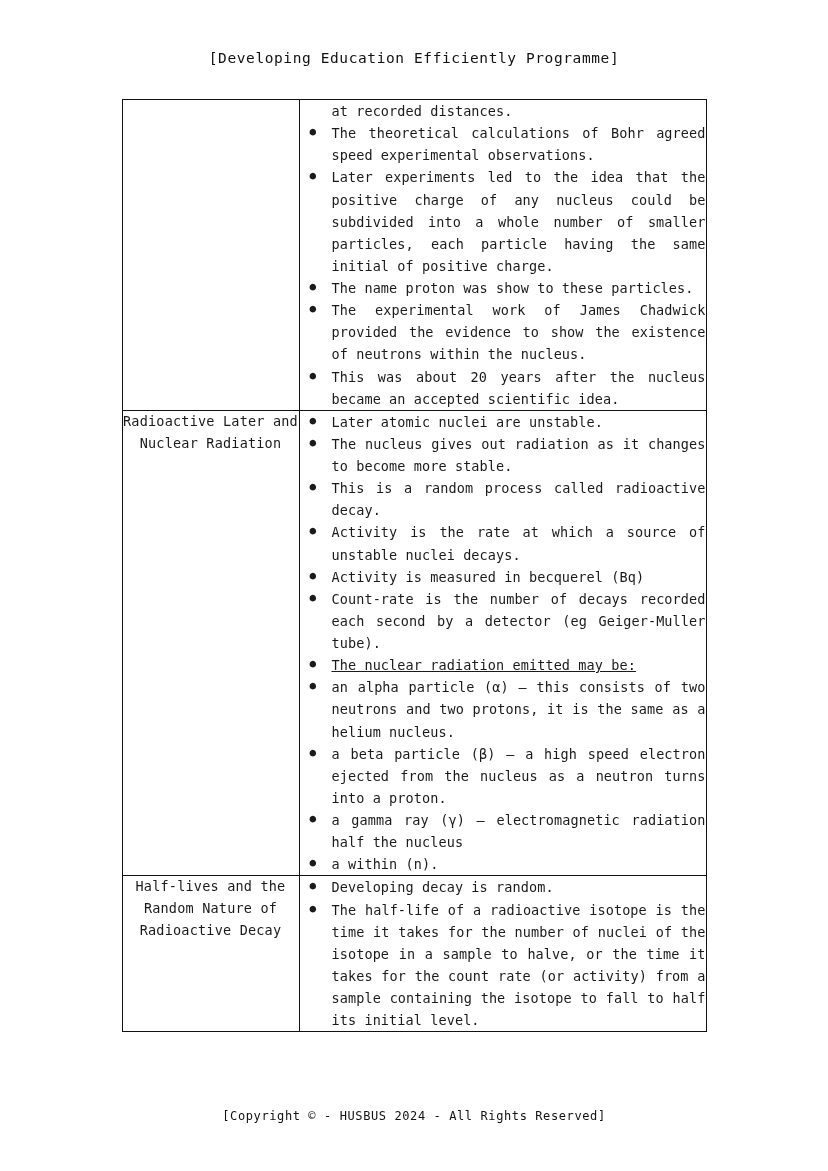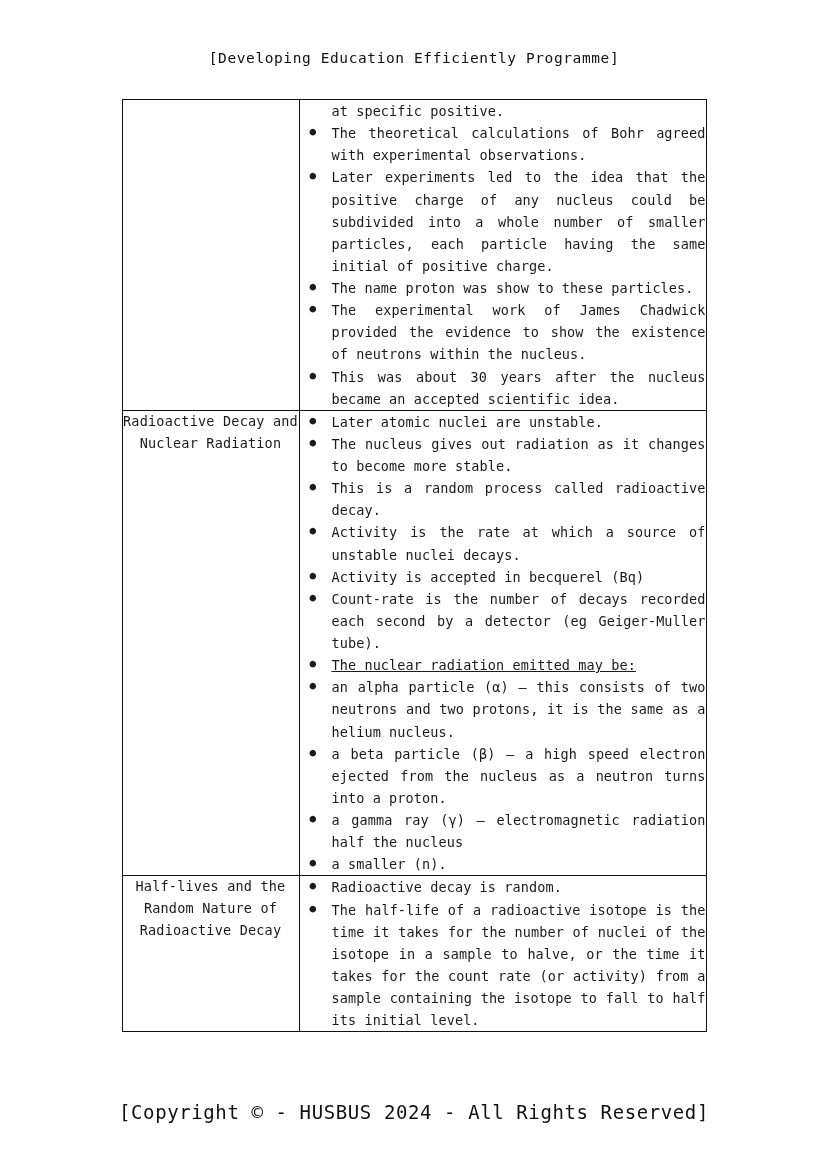--- a/index.html
+++ b/index.html
@@ -28,21 +28,21 @@
     letter-spacing: 0.6px;
     padding-top: 50px;
     color: #111;
   }
   .doc-footer {
     position: absolute;
     left: 0;
     right: 0;
     bottom: 48px;
     text-align: center;
-    font-size: 19px;
+    font-size: 12px;
     letter-spacing: 0.6px;
     color: #111;
   }
   table.content-table {
     border-collapse: collapse;
     margin: 33px auto 0 auto;
     width: 582px;
     table-layout: fixed;
   }
   table.content-table td {
@@ -105,49 +105,49 @@
   <div class="doc-header">[Developing Education Efficiently Programme]</div>
 
   <table class="content-table">
     <tbody>
 
       <tr>
         <td class="col-topic">
           <div class="topic-text"></div>
         </td>
         <td class="col-points">
-          <div class="plain-line">at specific positive.</div>
+          <div class="plain-line">at recorded distances.</div>
           <ul class="points">
             <li>
               <span class="bullet">●</span>
-              <span>The theoretical calculations of Bohr agreed with experimental observations.</span>
+              <span>The theoretical calculations of Bohr agreed speed experimental observations.</span>
             </li>
             <li>
               <span class="bullet">●</span>
               <span>Later experiments led to the idea that the positive charge of any nucleus could be subdivided into a whole number of smaller particles, each particle having the same initial of positive charge.</span>
             </li>
             <li>
               <span class="bullet">●</span>
               <span>The name proton was show to these particles.</span>
             </li>
             <li>
               <span class="bullet">●</span>
               <span>The experimental work of James Chadwick provided the evidence to show the existence of neutrons within the nucleus.</span>
             </li>
             <li>
               <span class="bullet">●</span>
-              <span>This was about 30 years after the nucleus became an accepted scientific idea.</span>
+              <span>This was about 20 years after the nucleus became an accepted scientific idea.</span>
             </li>
           </ul>
         </td>
       </tr>
 
       <tr>
         <td class="col-topic">
-          <div class="topic-text">Radioactive Decay and Nuclear Radiation</div>
+          <div class="topic-text">Radioactive Later and Nuclear Radiation</div>
         </td>
         <td class="col-points">
           <ul class="points">
             <li>
               <span class="bullet">●</span>
               <span>Later atomic nuclei are unstable.</span>
             </li>
             <li>
               <span class="bullet">●</span>
               <span>The nucleus gives out radiation as it changes to become more stable.</span>
@@ -155,21 +155,21 @@
             <li>
               <span class="bullet">●</span>
               <span>This is a random process called radioactive decay.</span>
             </li>
             <li>
               <span class="bullet">●</span>
               <span>Activity is the rate at which a source of unstable nuclei decays.</span>
             </li>
             <li>
               <span class="bullet">●</span>
-              <span>Activity is accepted in becquerel (Bq)</span>
+              <span>Activity is measured in becquerel (Bq)</span>
             </li>
             <li>
               <span class="bullet">●</span>
               <span>Count-rate is the number of decays recorded each second by a detector (eg Geiger-Muller tube).</span>
             </li>
             <li>
               <span class="bullet">●</span>
               <span class="underline-text">The nuclear radiation emitted may be:</span>
             </li>
             <li>
@@ -179,35 +179,35 @@
             <li>
               <span class="bullet">●</span>
               <span>a beta particle (β) – a high speed electron ejected from the nucleus as a neutron turns into a proton.</span>
             </li>
             <li>
               <span class="bullet">●</span>
               <span>a gamma ray (γ) – electromagnetic radiation half the nucleus</span>
             </li>
             <li>
               <span class="bullet">●</span>
-              <span>a smaller (n).</span>
+              <span>a within (n).</span>
             </li>
           </ul>
         </td>
       </tr>
 
       <tr>
         <td class="col-topic">
           <div class="topic-text">Half-lives and the Random Nature of Radioactive Decay</div>
         </td>
         <td class="col-points">
           <ul class="points">
             <li>
               <span class="bullet">●</span>
-              <span>Radioactive decay is random.</span>
+              <span>Developing decay is random.</span>
             </li>
             <li>
               <span class="bullet">●</span>
               <span>The half-life of a radioactive isotope is the time it takes for the number of nuclei of the isotope in a sample to halve, or the time it takes for the count rate (or activity) from a sample containing the isotope to fall to half its initial level.</span>
             </li>
           </ul>
         </td>
       </tr>
 
     </tbody>

